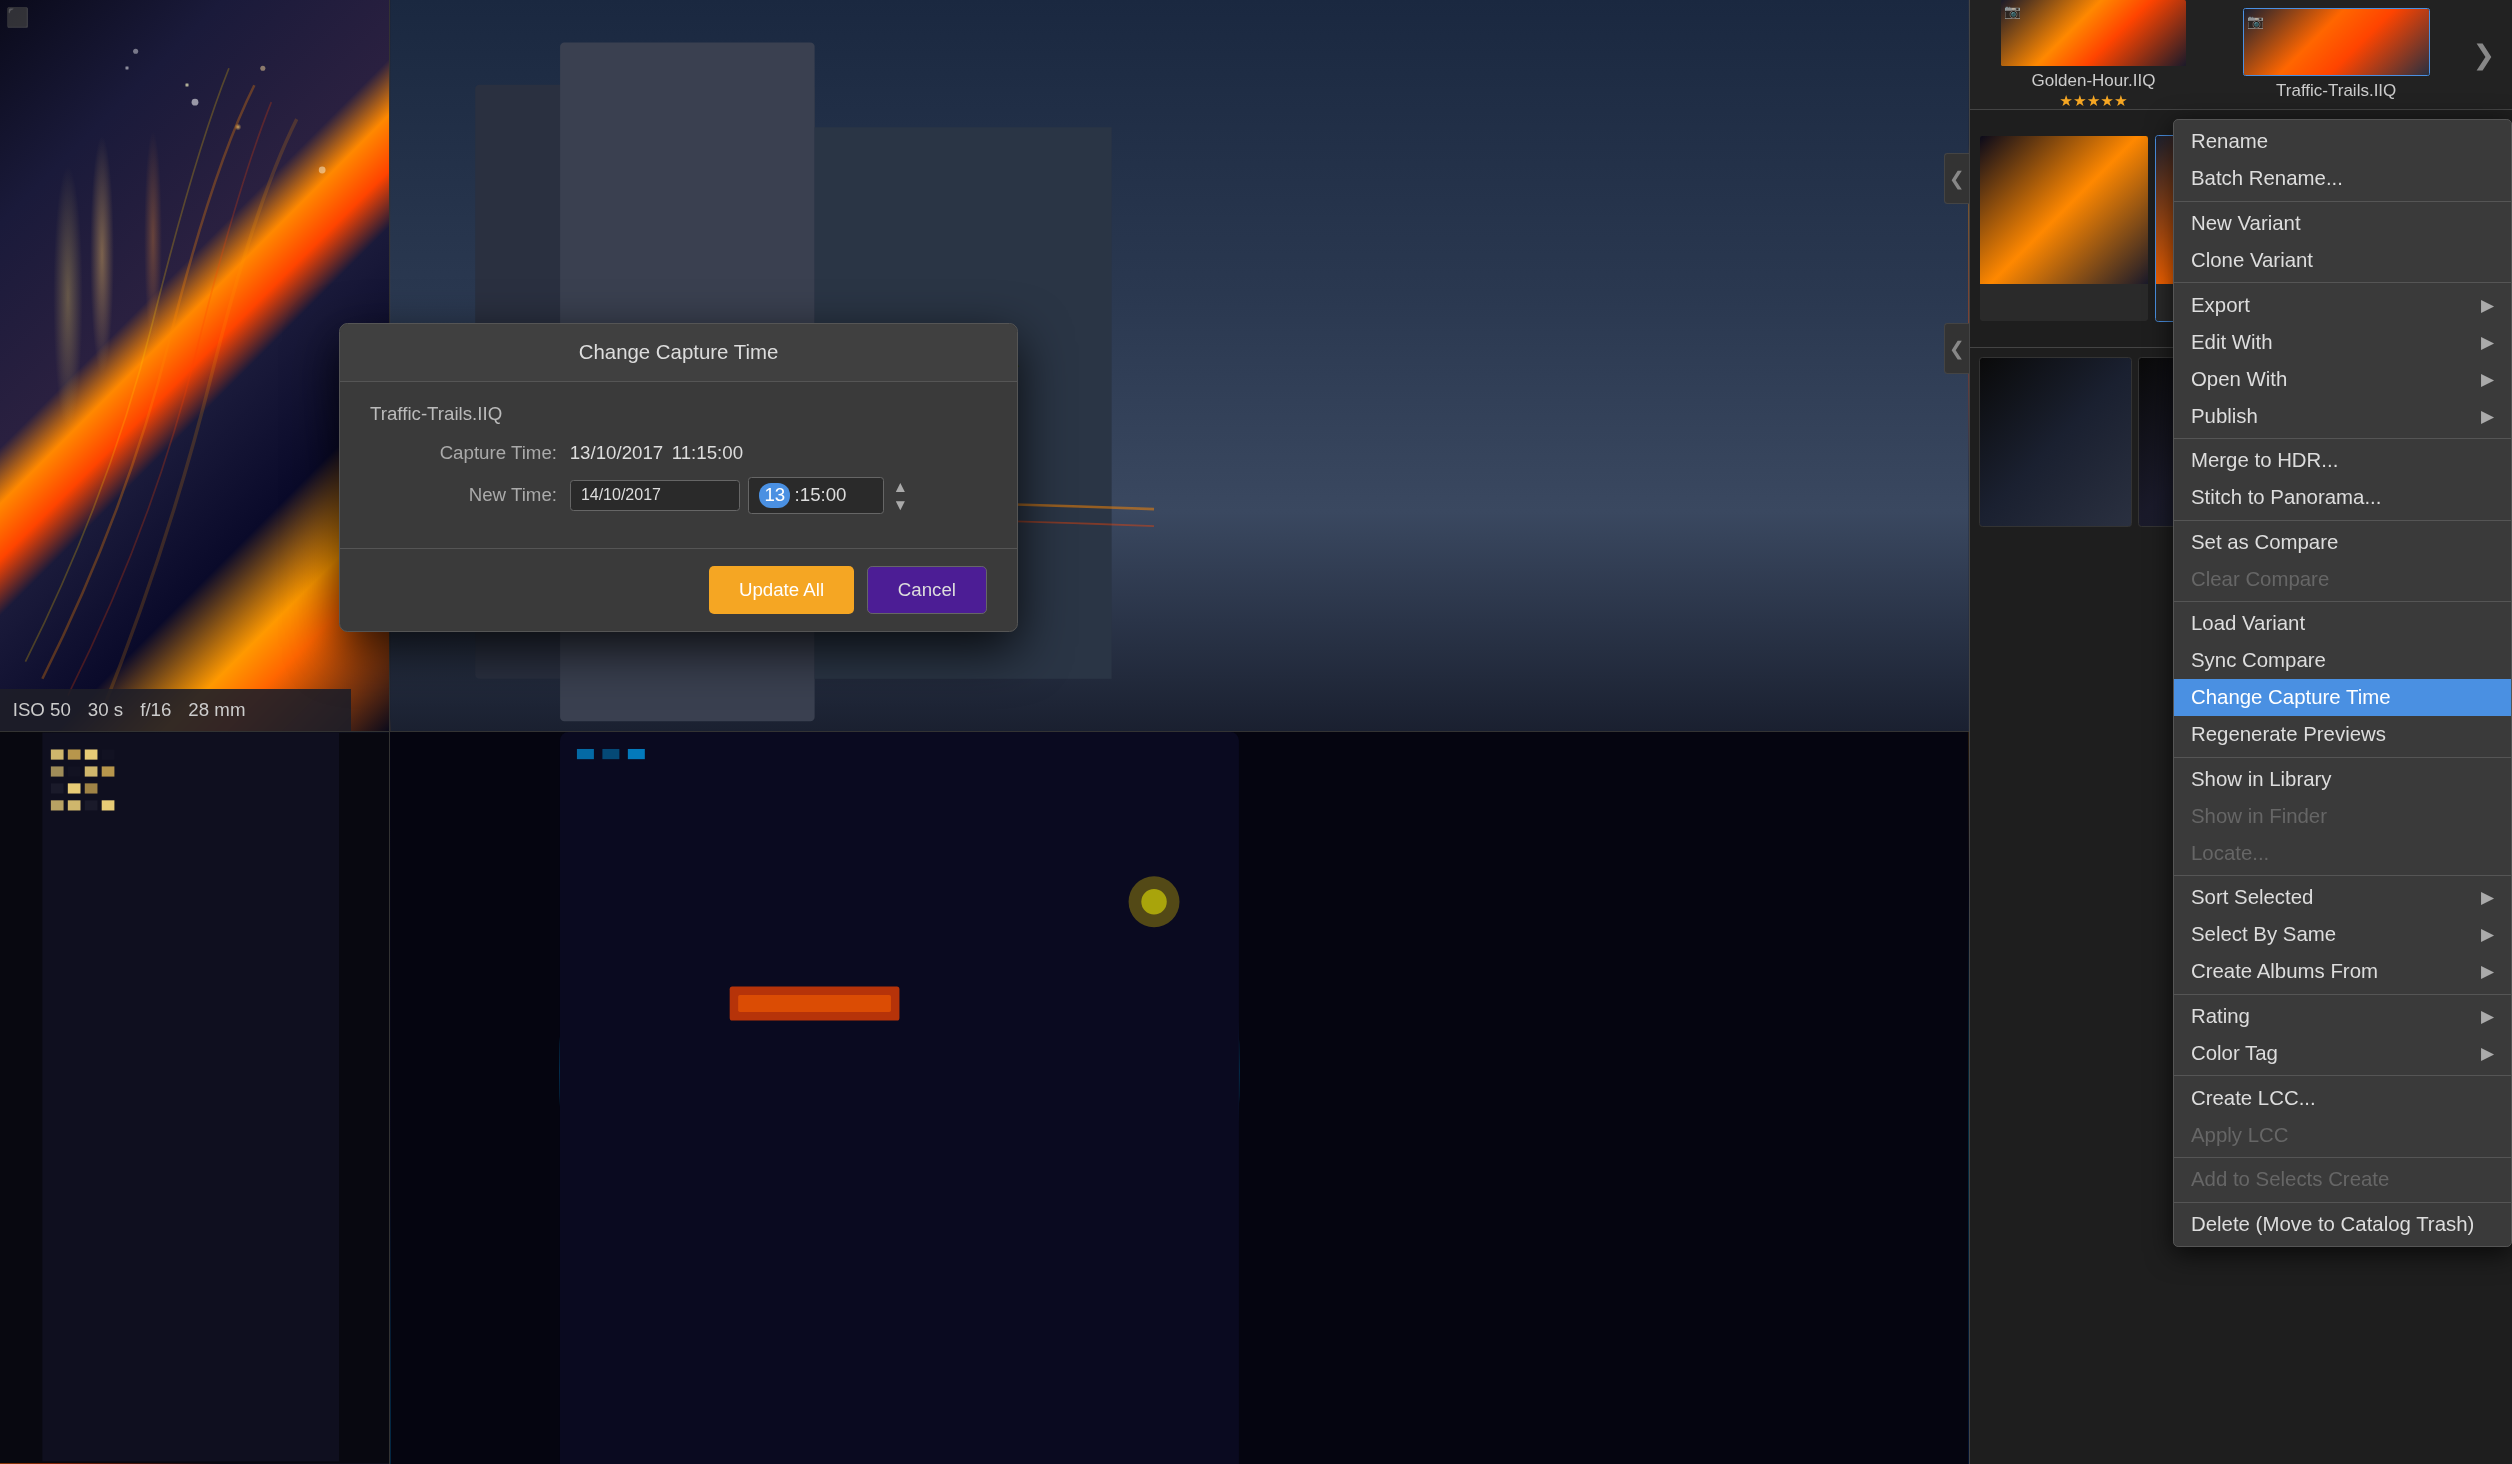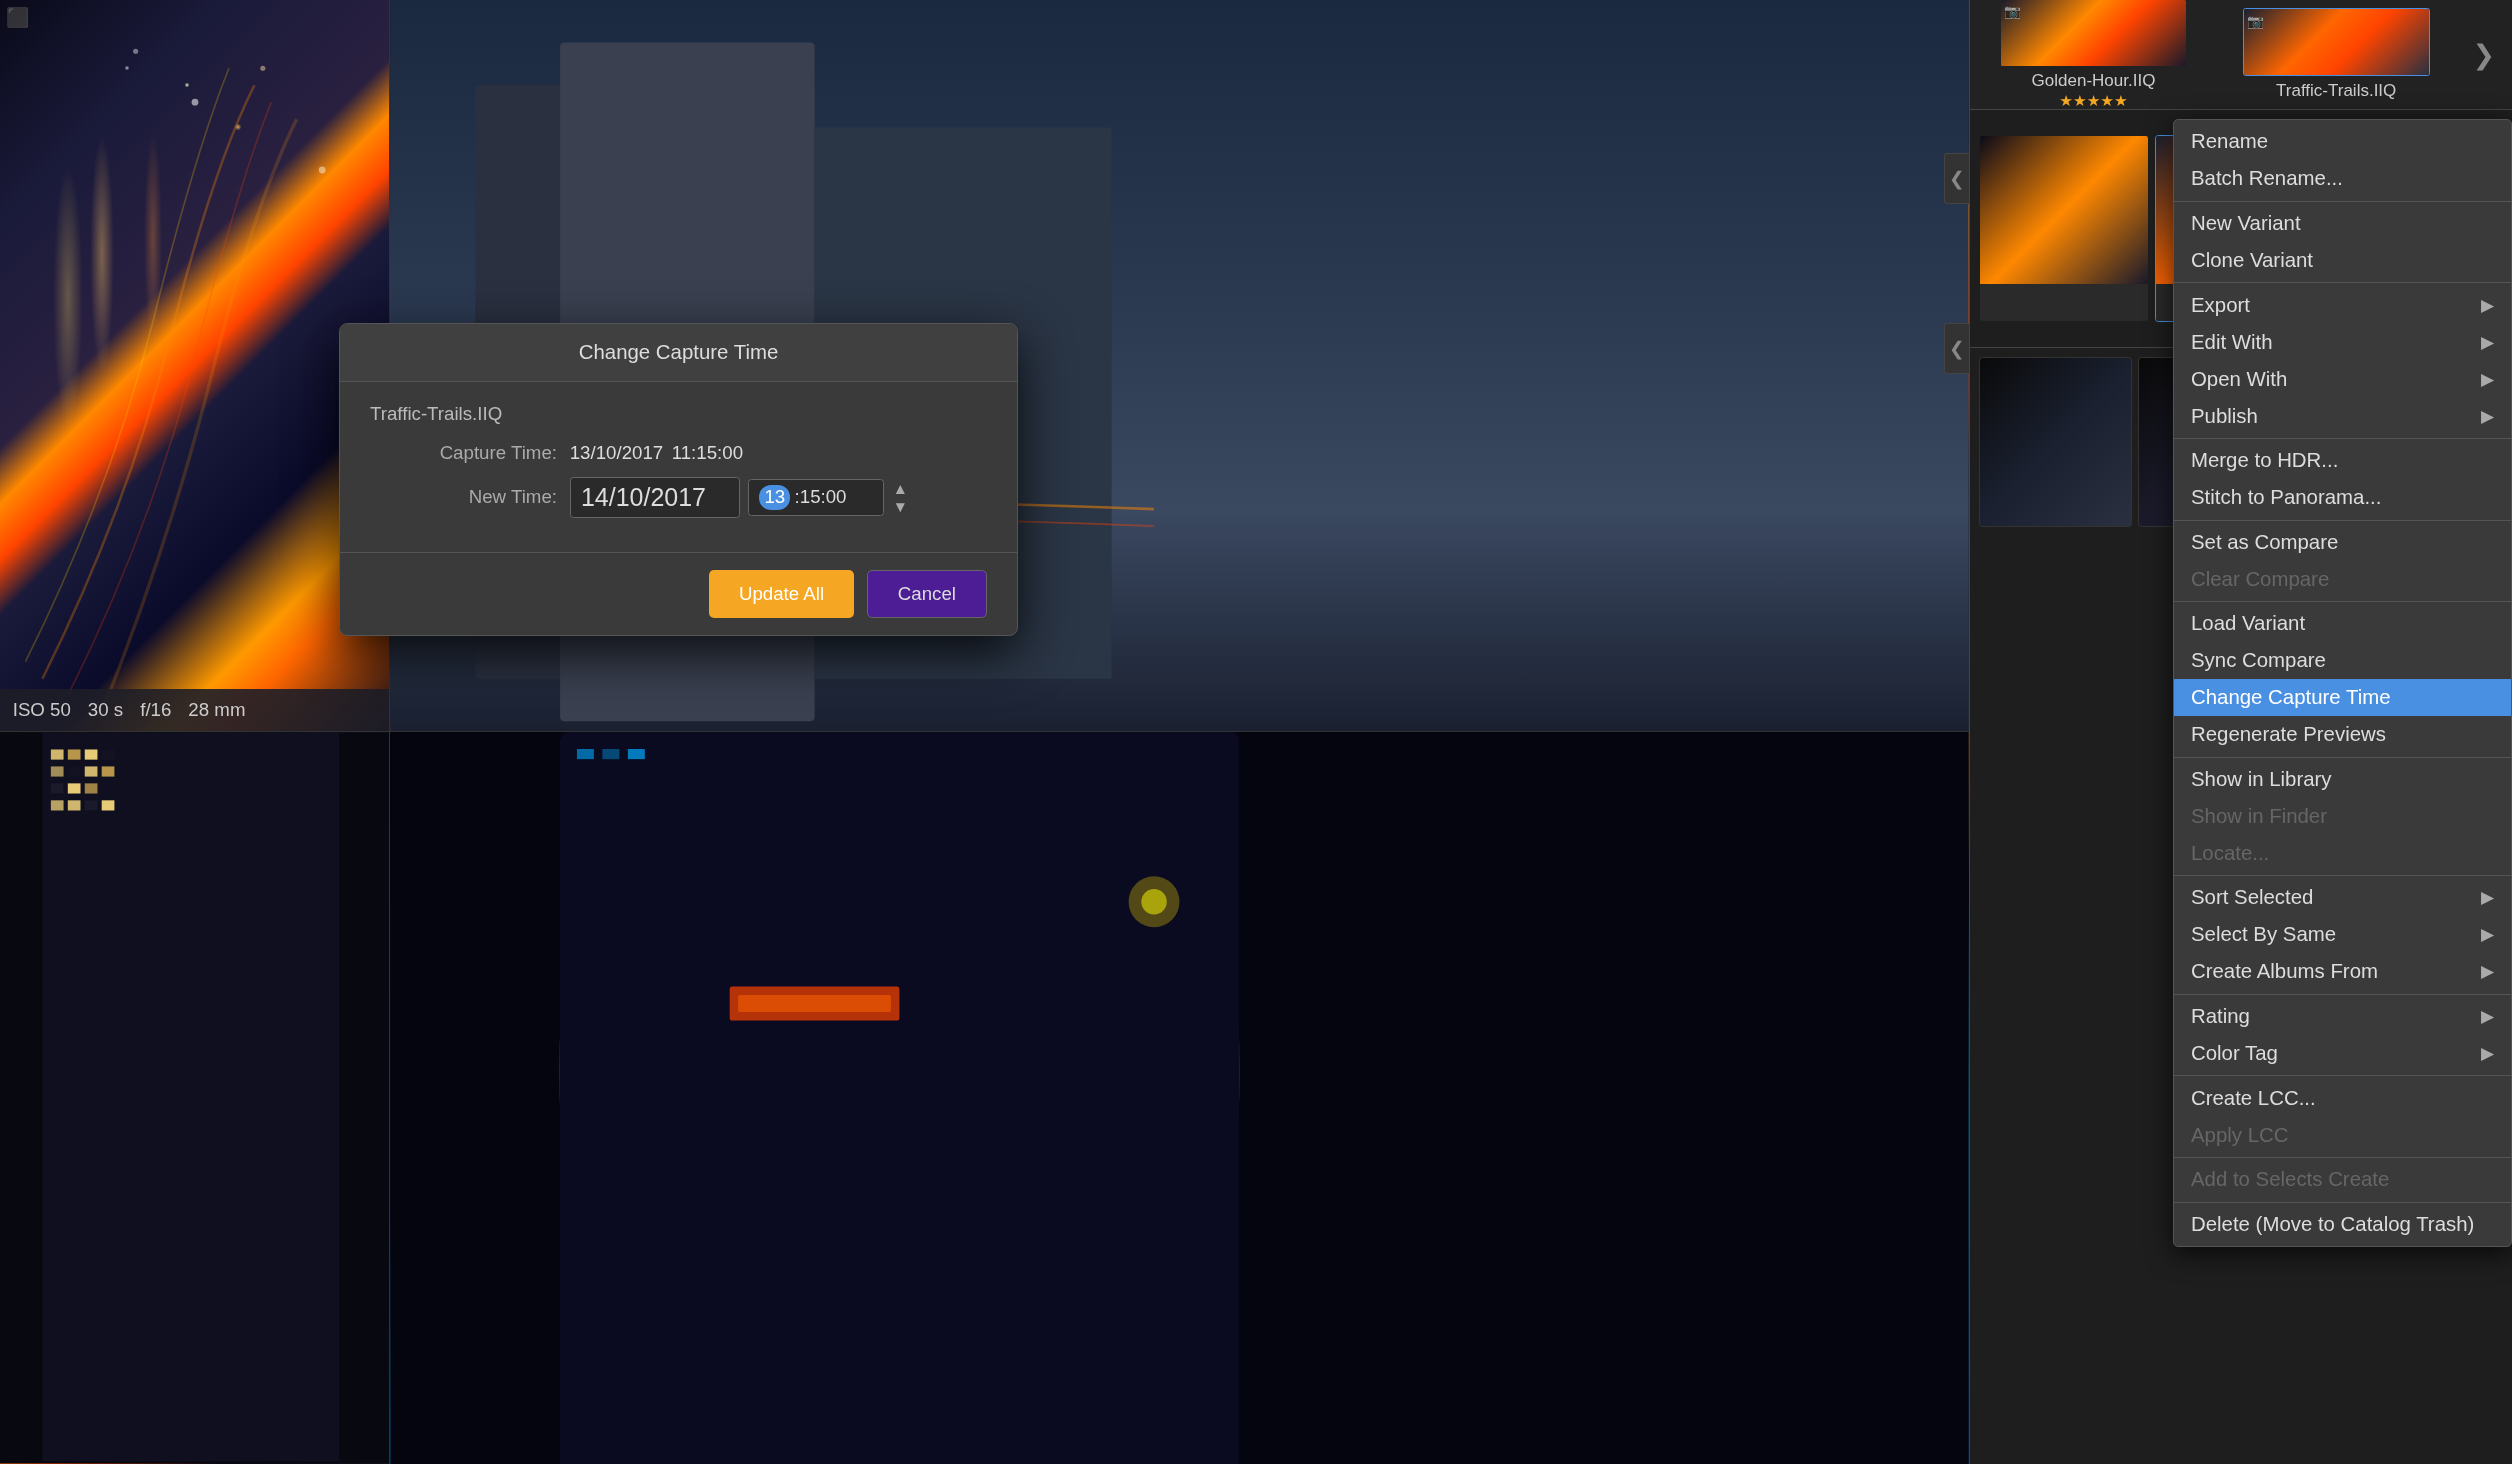--- a/index.html
+++ b/index.html
@@ -65,21 +65,21 @@
         radial-gradient(circle 2.5px at 187px 85px, rgba(255,255,200,0.9) 0%, transparent 100%),
         radial-gradient(circle 3.4px at 238px 127px, rgba(255,200,100,0.8) 0%, transparent 100%),
         radial-gradient(circle 2.5px at 127px 68px, rgba(255,255,255,0.7) 0%, transparent 100%);
     }
 
     
     .status-bar {
       position: absolute;
       bottom: 0;
       left: 0;
-      width: 390px;
+      width: 351px;
       height: 42px;
       background: rgba(30,30,40,0.9);
       display: flex;
       align-items: center;
       padding: 0 12.7px;
       gap: 17px;
       font-size: 18.7px;
       color: #ccc;
       z-index: 5;
     }
@@ -729,21 +729,21 @@
         <div class="dialog-label">Capture Time:</div>
         <div class="dialog-input-group">
           <span class="dialog-value">13/10/2017</span>
           <span class="dialog-value">11:15:00</span>
         </div>
       </div>
 
       <div class="dialog-row">
         <div class="dialog-label">New Time:</div>
         <div class="dialog-input-group">
-          <input class="dialog-date-input" type="text" value="14/10/2017" style="background: rgb(42, 42, 42); border: 0.8px solid rgb(102, 102, 102); border-radius: 3.4px; padding: 5.1px 10.2px; color: rgb(221, 221, 221); font-size: 25px; width: 170px;">
+          <input class="dialog-date-input" type="text" value="14/10/2017" style="background: rgb(42, 42, 42); border: 0.8px solid rgb(102, 102, 102); border-radius: 3.4px; padding: 5.1px 10.2px; color: rgb(221, 221, 221); font-size: 16px; width: 170px;">
           <div class="dialog-time-input">
             <span class="time-highlight">13</span>
             <span>:15:00</span>
           </div>
           <div class="spinner-btn">
             <div class="spin-arrow">▲</div>
             <div class="spin-arrow">▼</div>
           </div>
         </div>
       </div>

